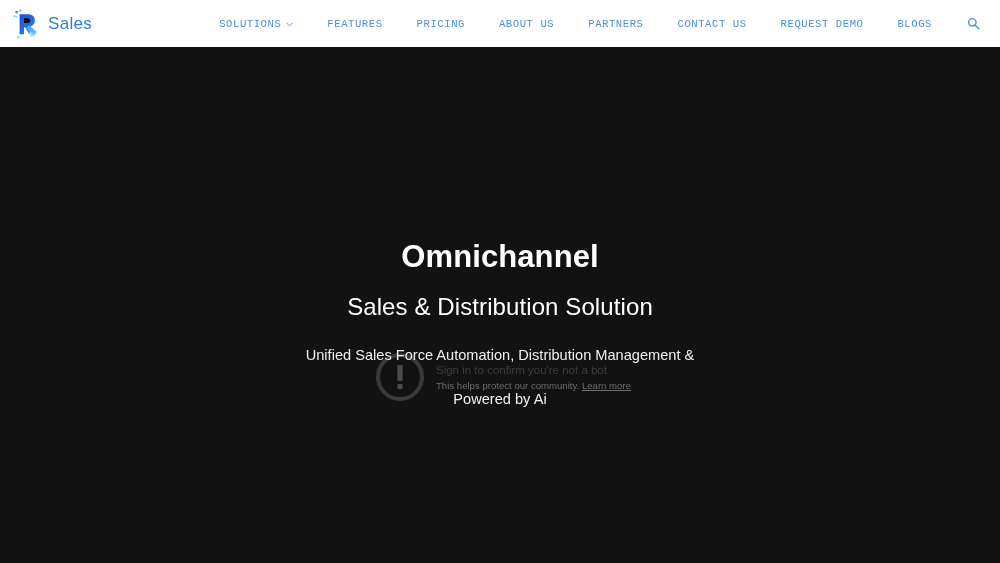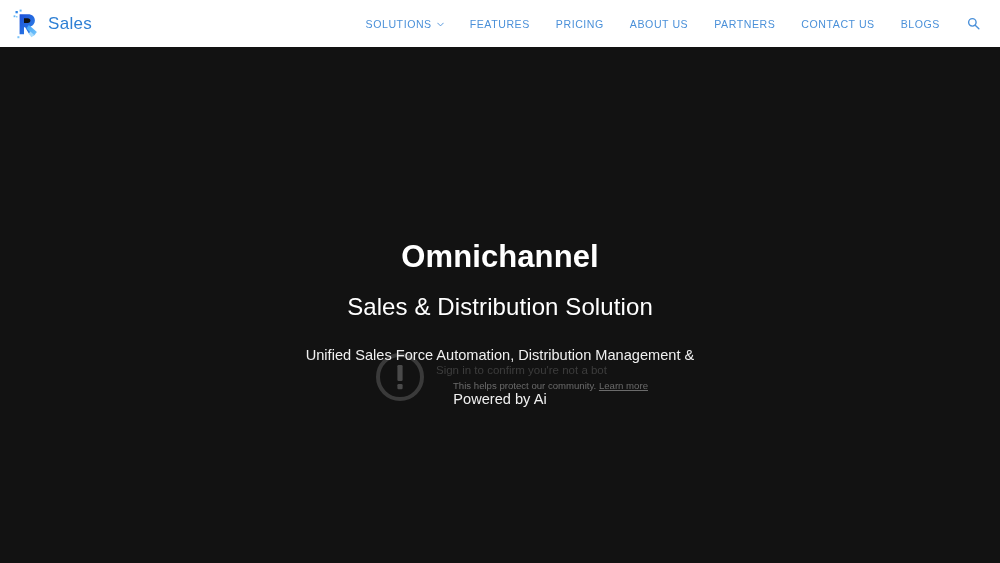--- a/index.html
+++ b/index.html
@@ -24,21 +24,21 @@
     text-decoration:none;
   }
   #brand-mark{ width:28px; height:30px; display:block; flex:none; }
   #brand-name{
     font-size:17px; letter-spacing:.3px;
     color:#2e7fd4; font-weight:400;
   }
 
   #primary-nav{
     margin-left:auto; margin-right:12px;
-    display:flex; align-items:center; gap:4px;
+    display:flex; align-items:center; gap:12px;font-family:Liberation Mono, monospace;
   }
   .nav-link{
     font-size:10.6px; letter-spacing:.55px;
     color:#4a90d9; text-decoration:none;
     font-weight:500;
     padding:4px 11px;
     white-space:nowrap;
     display:inline-flex; align-items:center; gap:5px;
     text-transform:uppercase;
   }
@@ -101,21 +101,20 @@
     display:flex; flex-direction:column; gap:2px;
     padding-top:2px;
   }
   #blocked-headline{
     font-size:11.5px; color:#3d3d3d; line-height:1.3;
     white-space:nowrap;
   }
   #blocked-sub{
     font-size:9.6px; color:#6b6b6b; line-height:1.3;
     white-space:nowrap;
-    margin-left:17px;
   }
   #blocked-link{
     color:#6b6b6b; text-decoration:underline;
   }
 </style>
 </head>
 <body>
 
 <header id="site-header">
 
@@ -155,20 +154,21 @@
           <path d="M1 1 L5 5 L9 1" fill="none" stroke="#4a90d9" stroke-width="1.3" stroke-linecap="round"></path>
         </svg>
       </span>
     </a>
 
     <a class="nav-link" href="#">FEATURES</a>
     <a class="nav-link" href="#">PRICING</a>
     <a class="nav-link" href="#">ABOUT US</a>
     <a class="nav-link" href="#">PARTNERS</a>
     <a class="nav-link" href="#">CONTACT US</a>
+    <a class="nav-link" href="#">REQUEST DEMO</a>
     <a class="nav-link" href="#">BLOGS</a>
 
     <button id="search-button">
       <span>
         <svg id="search-icon-svg" viewBox="0 0 16 16" xmlns="http://www.w3.org/2000/svg">
           <circle cx="6.6" cy="6.6" r="4.6" fill="none" stroke="#4a90d9" stroke-width="1.7"></circle>
           <line x1="10.1" y1="10.1" x2="14.6" y2="14.6" stroke="#4a90d9" stroke-width="1.7" stroke-linecap="round"></line>
         </svg>
       </span>
     </button>

